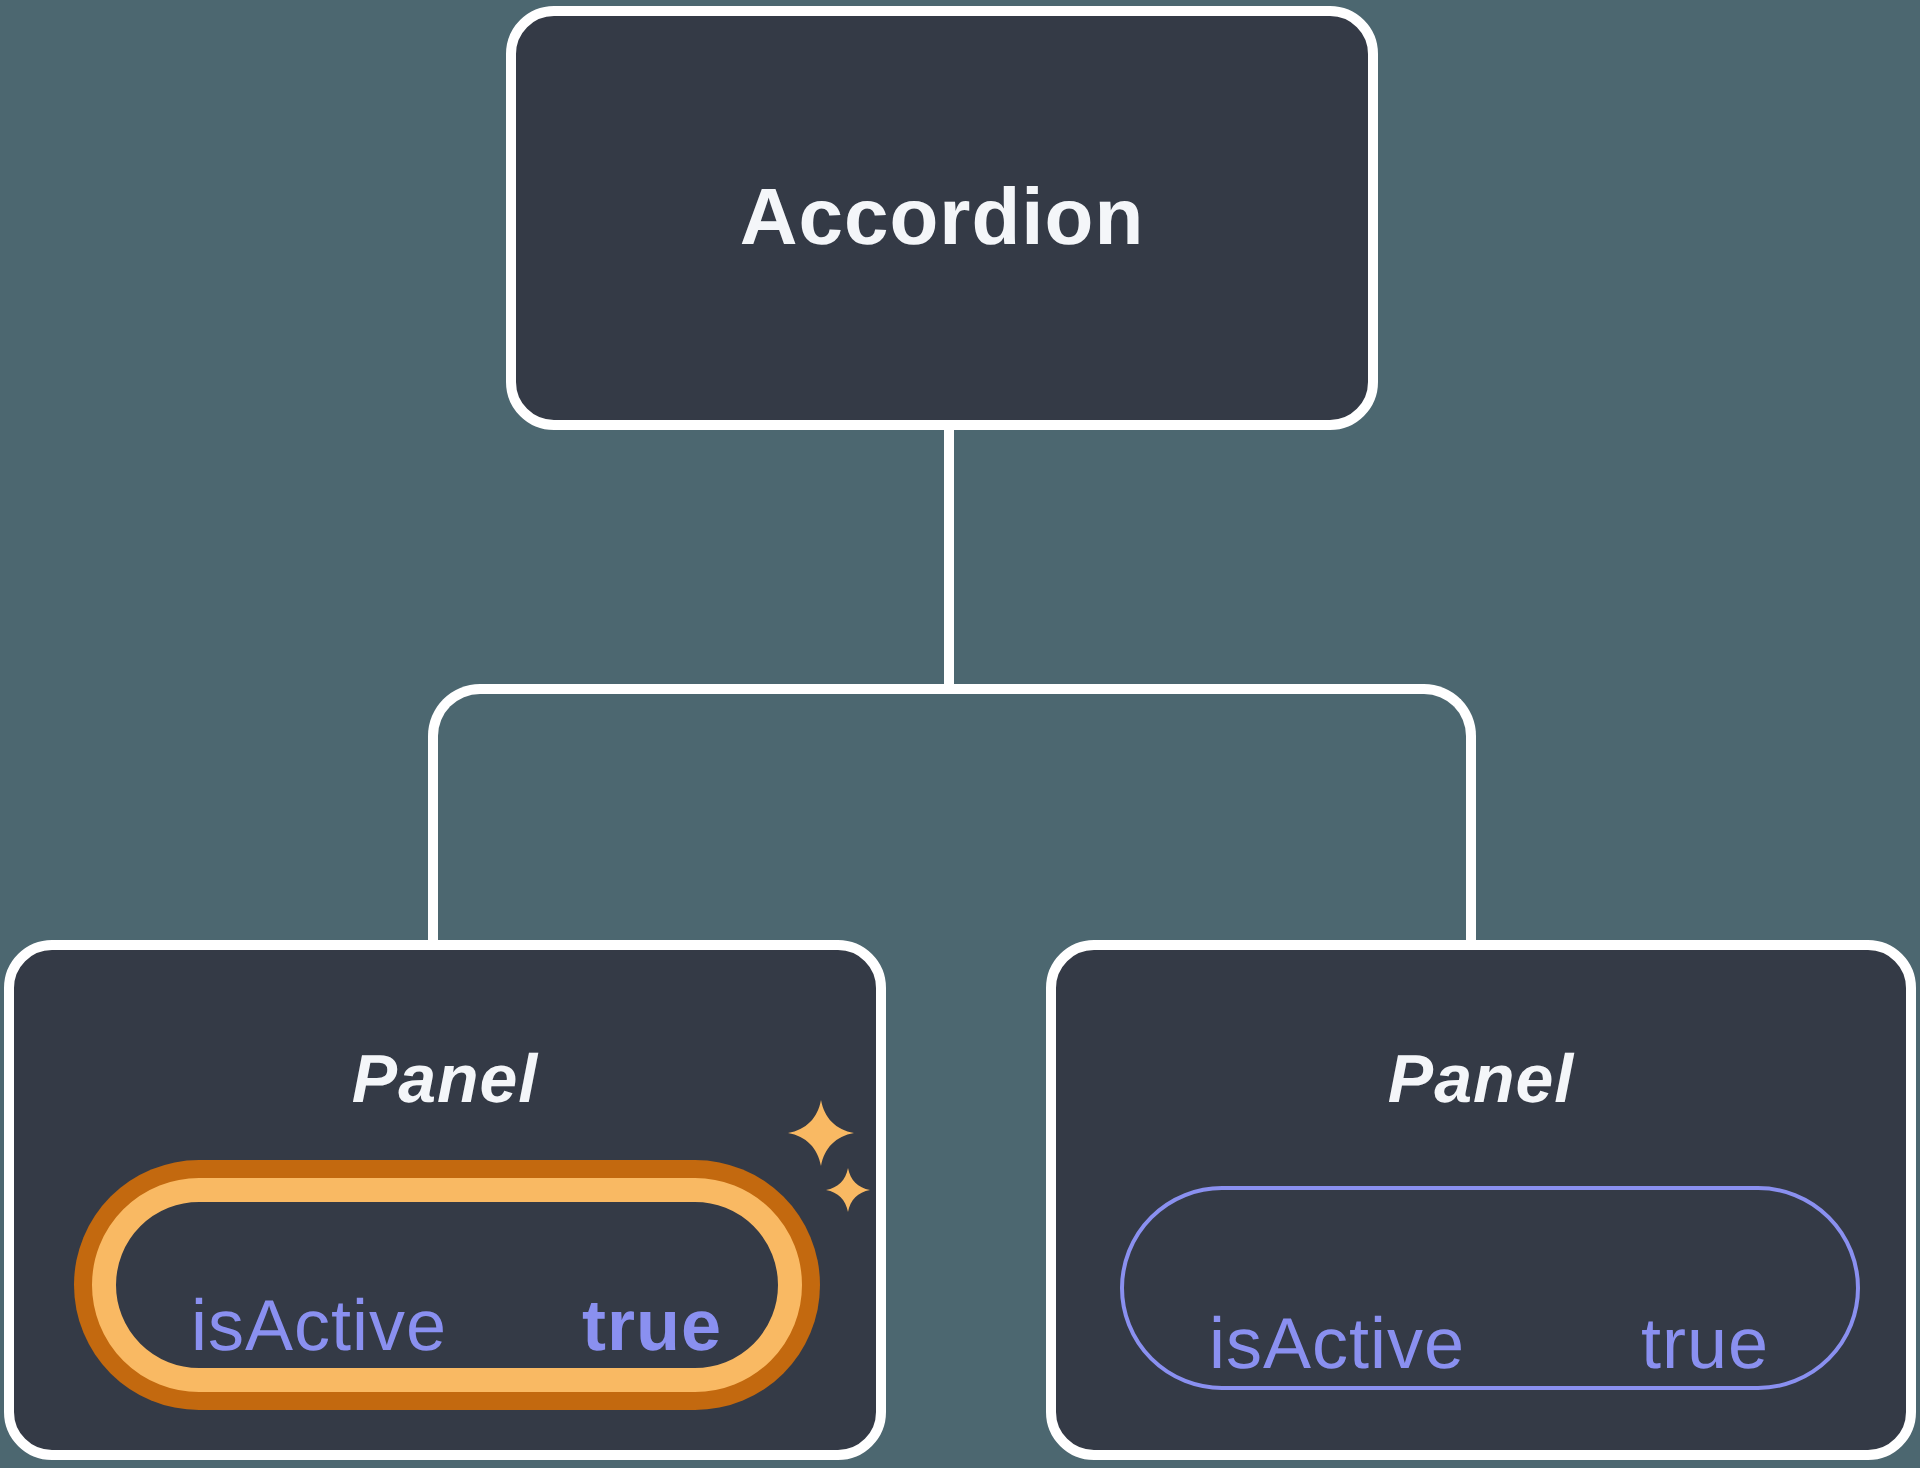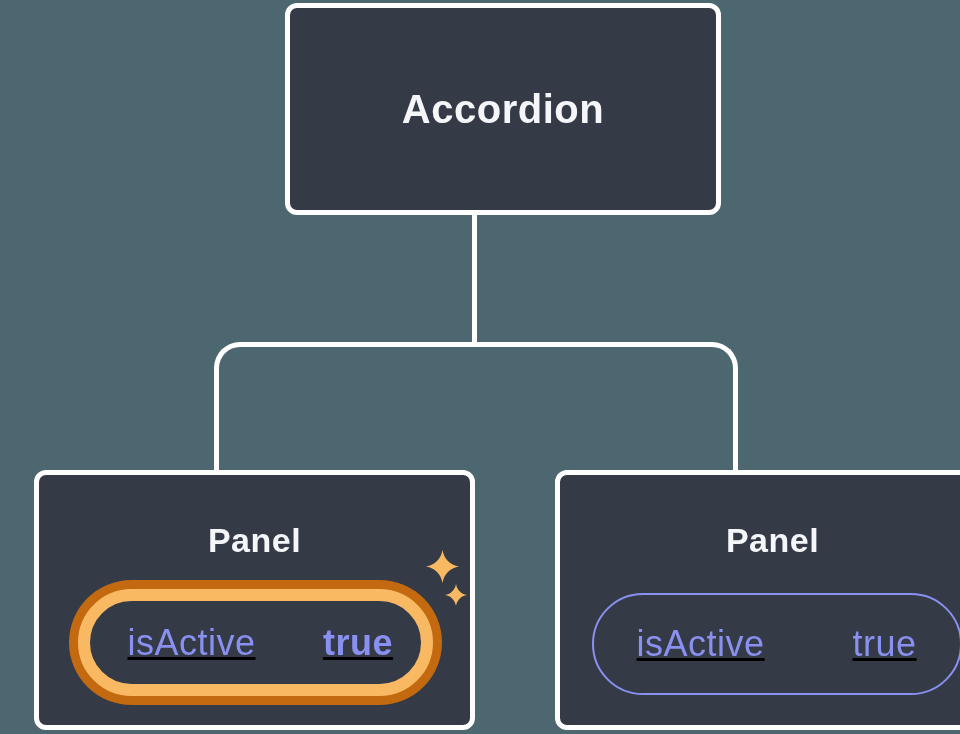--- a/index.html
+++ b/index.html
@@ -18,22 +18,21 @@
     position:relative;
     width:960px;height:734px;
     background:var(--background);
     overflow:hidden;
   }
   .node{
     position:absolute;
     background:var(--node-fill);
     border:5px solid var(--node-border);
     box-sizing:border-box;
-    border-radius:12px;
-    margin-left:32px;
+    border-radius:24px;
   }
   .node-root{
     left:253px;top:3px;width:436px;height:212px;
     display:flex;align-items:center;justify-content:center;
   }
   .root-label{
     color:var(--text-primary);
     font-size:40px;font-weight:600;letter-spacing:0.5px;
   }
   .stem{
@@ -47,30 +46,29 @@
     border-bottom:none;
     border-radius:26px 26px 0 0;
   }
   .node-panel{top:470px;width:441px;height:260px;}
   .panel-left{left:2px;}
   .panel-right{left:523px;width:435px;}
   .panel-label{
     position:absolute;top:46px;left:0;right:0;
     text-align:center;
     color:var(--text-primary);
-    font-size:34px;font-weight:600;letter-spacing:0.5px;
+    font-size:34px;font-weight:600;letter-spacing:0.5px;font-style:italic;
   }
   .pill{
     position:absolute;
-    display:flex;align-items:center;
+    display:flex;align-items:flex-end;
     box-sizing:border-box;
     border-radius:999px;
     background:var(--node-fill);
     overflow:hidden;
-    text-decoration:underline;
   }
   .pill-highlighted{
     left:39px;top:114px;width:355px;height:107px;
     border:12px solid var(--highlight-inner);
     box-shadow:0 0 0 9px var(--highlight-outer);
   }
   .pill-plain{
     left:32px;top:118px;width:370px;height:102px;
     border:2px solid var(--prop-purple);
   }

